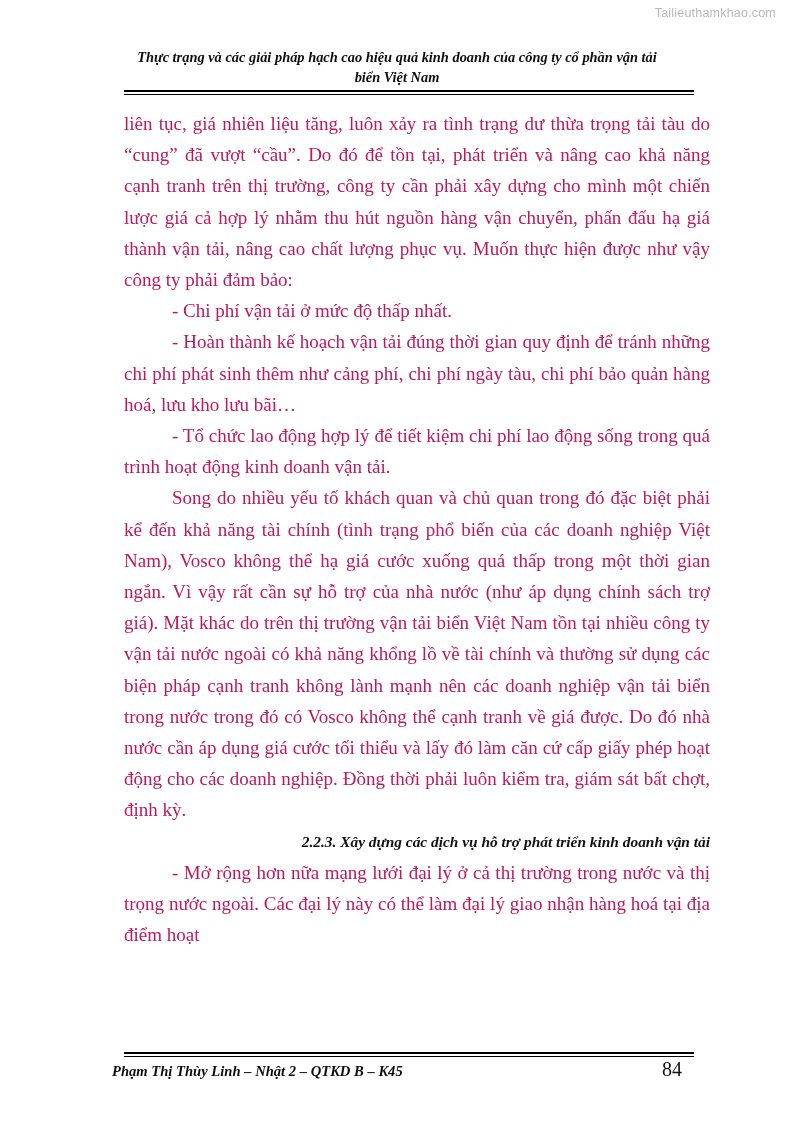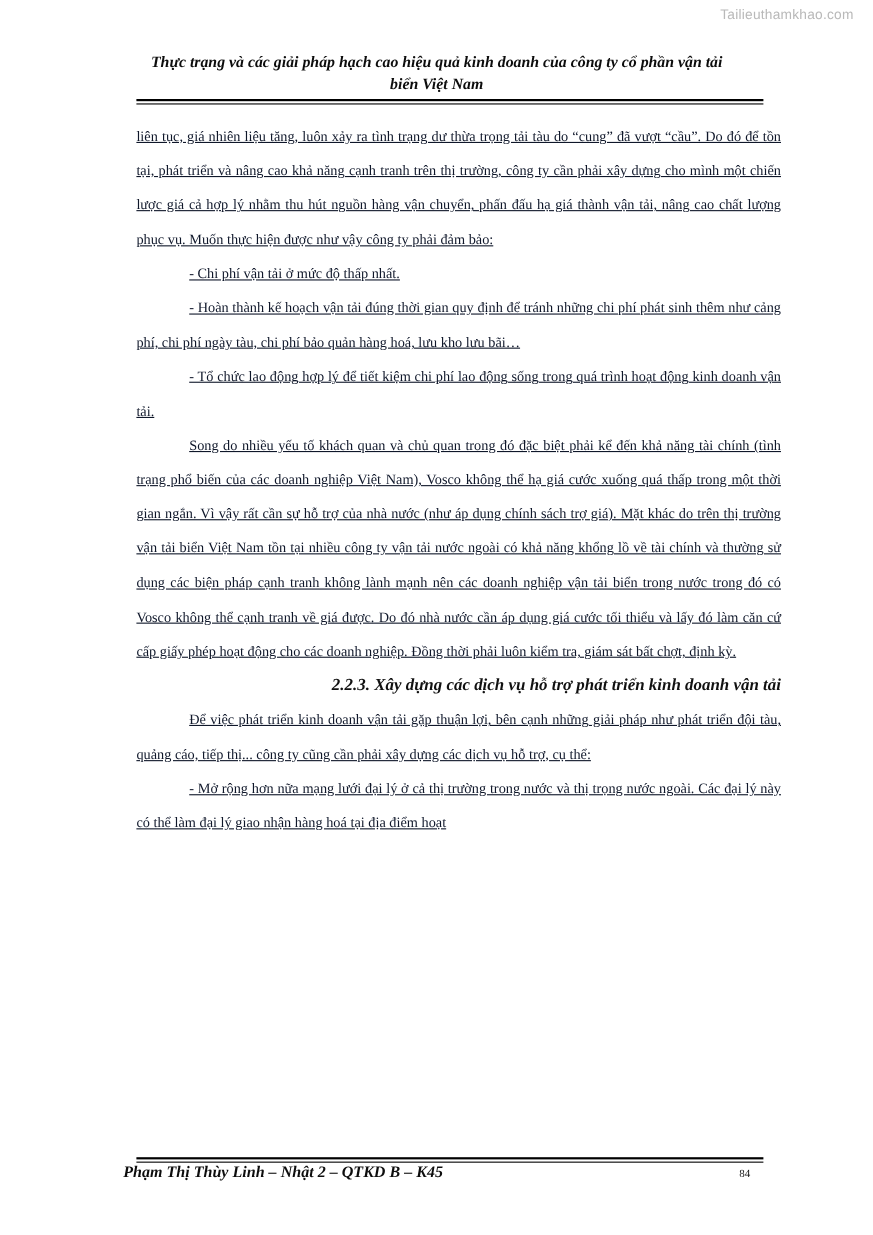--- a/index.html
+++ b/index.html
@@ -59,27 +59,26 @@
 
   
   .body-area {
     position: absolute;
     top: 108px;
     left: 124px;
     width: 586px;
   }
   p.para {
     margin: 0;
-    font-size: 13px;
+    font-size: 19px;
     line-height: 31.2px;
     text-align: justify;
     text-justify: inter-word;
-    color: #0f172a;
+    color: #be185d;
     hyphens: none;
-    text-decoration: underline;
   }
   p.indent { text-indent: 48px; }
   p.bullet { text-indent: 48px; }
   p.heading {
     margin: 0;
     font-size: 15.4px;
     line-height: 31.2px;
     font-style: italic;
     font-weight: bold;
     text-align: right;
@@ -98,21 +97,21 @@
     gap: 19px;
   }
   .footer-author {
     font-style: italic;
     font-weight: bold;
     font-size: 14.6px;
     color: #0d0d0d;
     white-space: nowrap;
   }
   .footer-page {
-    font-size: 10px;
+    font-size: 20px;
     color: #111111;
     text-align: right;
   }
 </style>
 </head>
 <body>
 
 <div class="page">
 
   <div class="watermark">Tailieuthamkhao.com</div>
@@ -123,21 +122,20 @@
 
   <div class="rule-double rule-header"></div>
 
   <div class="body-area" id="body-area">
       <p class="para para">liên tục, giá nhiên liệu tăng, luôn xảy ra tình trạng dư thừa trọng tải tàu do “cung” đã vượt “cầu”. Do đó để tồn tại, phát triển và nâng cao khả năng cạnh tranh trên thị trường, công ty cần phải xây dựng cho mình một chiến lược giá cả hợp lý nhằm thu hút nguồn hàng vận chuyển, phấn đấu hạ giá thành vận tải, nâng cao chất lượng phục vụ. Muốn thực hiện được như vậy công ty phải đảm bảo:</p>
       <p class="para bullet">- Chi phí vận tải ở mức độ thấp nhất.</p>
       <p class="para bullet">- Hoàn thành kế hoạch vận tải đúng thời gian quy định để tránh những chi phí phát sinh thêm như cảng phí, chi phí ngày tàu, chi phí bảo quản hàng hoá, lưu kho lưu bãi…</p>
       <p class="para bullet">- Tổ chức lao động hợp lý để tiết kiệm chi phí lao động sống trong quá trình hoạt động kinh doanh vận tải.</p>
       <p class="para indent">Song do nhiều yếu tố khách quan và chủ quan trong đó đặc biệt phải kể đến khả năng tài chính (tình trạng phổ biến của các doanh nghiệp Việt Nam), Vosco không thể hạ giá cước xuống quá thấp trong một thời gian ngắn. Vì vậy rất cần sự hỗ trợ của nhà nước (như áp dụng chính sách trợ giá). Mặt khác do trên thị trường vận tải biển Việt Nam tồn tại nhiều công ty vận tải nước ngoài có khả năng khổng lồ về tài chính và thường sử dụng các biện pháp cạnh tranh không lành mạnh nên các doanh nghiệp vận tải biển trong nước trong đó có Vosco không thể cạnh tranh về giá được. Do đó nhà nước cần áp dụng giá cước tối thiểu và lấy đó làm căn cứ cấp giấy phép hoạt động cho các doanh nghiệp. Đồng thời phải luôn kiểm tra, giám sát bất chợt, định kỳ.</p>
       <p class="heading">2.2.3. Xây dựng các dịch vụ hỗ trợ phát triển kinh doanh vận tải</p>
-      <p class="para indent">Để việc phát triển kinh doanh vận tải gặp thuận lợi, bên cạnh những giải pháp như phát triển đội tàu, quảng cáo, tiếp thị... công ty cũng cần phải xây dựng các dịch vụ hỗ trợ, cụ thể:</p>
       <p class="para bullet">- Mở rộng hơn nữa mạng lưới đại lý ở cả thị trường trong nước và thị trọng nước ngoài. Các đại lý này có thể làm đại lý giao nhận hàng hoá tại địa điểm hoạt</p>
     </div>
 
   <div class="rule-double rule-footer"></div>
 
   <div class="footer">
     <div class="footer-author">Phạm Thị Thùy Linh – Nhật 2 – QTKD B – K45</div>
     <div class="footer-page">84</div>
   </div>
 

